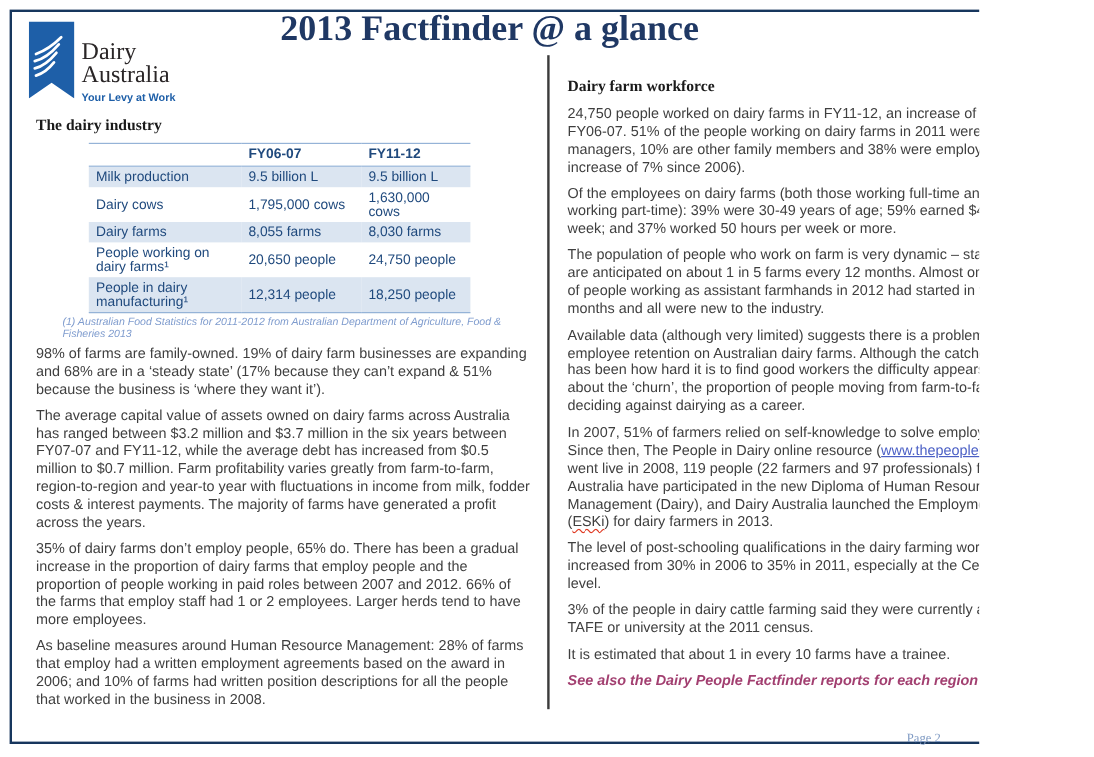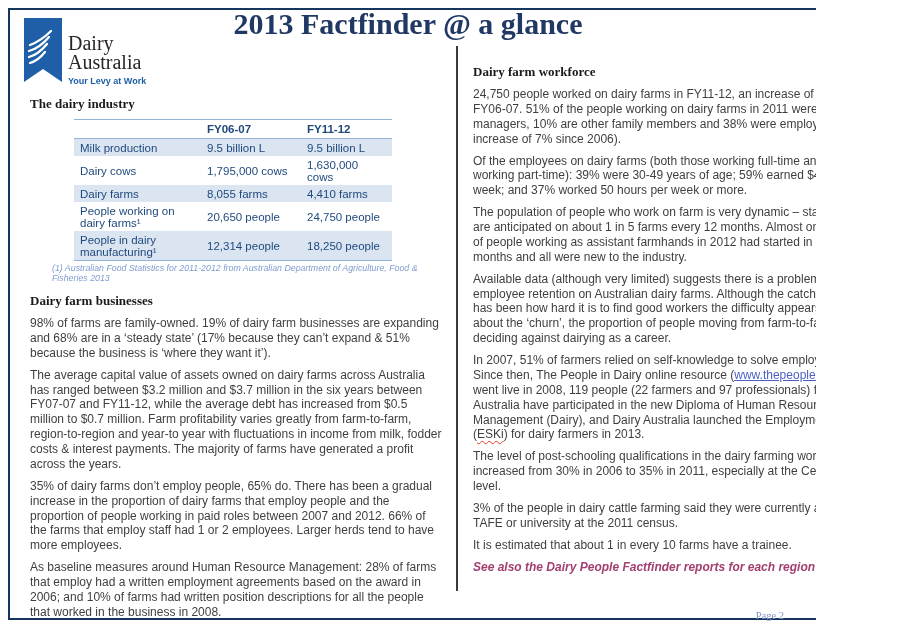--- a/index.html
+++ b/index.html
@@ -93,37 +93,36 @@
           <td>9.5 billion L</td>
         </tr>
         <tr>
           <td>Dairy cows</td>
           <td>1,795,000 cows</td>
           <td>1,630,000 cows</td>
         </tr>
         <tr>
           <td>Dairy farms</td>
           <td>8,055 farms</td>
-          <td>4,410 farms</td>
+          <td>8,030 farms</td>
         </tr>
         <tr>
           <td>People working on dairy farms¹</td>
           <td>20,650 people</td>
           <td>24,750 people</td>
         </tr>
         <tr>
           <td>People in dairy manufacturing¹</td>
           <td>12,314 people</td>
           <td>18,250 people</td>
         </tr>
       </tbody>
     </table>
     <div class="footnote">(1) Australian Food Statistics for 2011-2012 from  Australian Department of Agriculture, Food &amp; Fisheries 2013</div>
 
-    <h3 class="sect">Dairy farm businesses</h3>
     <p class="body">98% of farms are family-owned. 19% of dairy farm businesses are expanding and 68% are in a ‘steady state’ (17% because they can’t expand &amp; 51% because the business is ‘where they want it’).</p>
     <p class="body">The average capital value of assets owned on dairy farms across Australia has ranged between $3.2 million and $3.7 million in the six years between FY07-07 and FY11-12, while the average debt has increased from $0.5 million to $0.7 million. Farm profitability varies greatly from farm-to-farm, region-to-region and year-to year with fluctuations in income from milk, fodder costs &amp; interest payments. The majority of farms have generated a profit across the years.</p>
     <p class="body">35% of dairy farms don’t employ people, 65% do. There has been a gradual increase in the proportion of dairy farms that employ people and the proportion of people working in paid roles between 2007 and 2012. 66% of the farms that employ staff had 1 or 2 employees. Larger herds tend to have more employees.</p>
     <p class="body">As baseline measures around Human Resource Management: 28% of farms that employ had a written employment agreements based on the award in 2006; and 10% of farms had written position descriptions for all the people that worked in the business in 2008.</p>
 
   </div>
 
   <div class="divider"></div>
 
   <div class="col-right">

